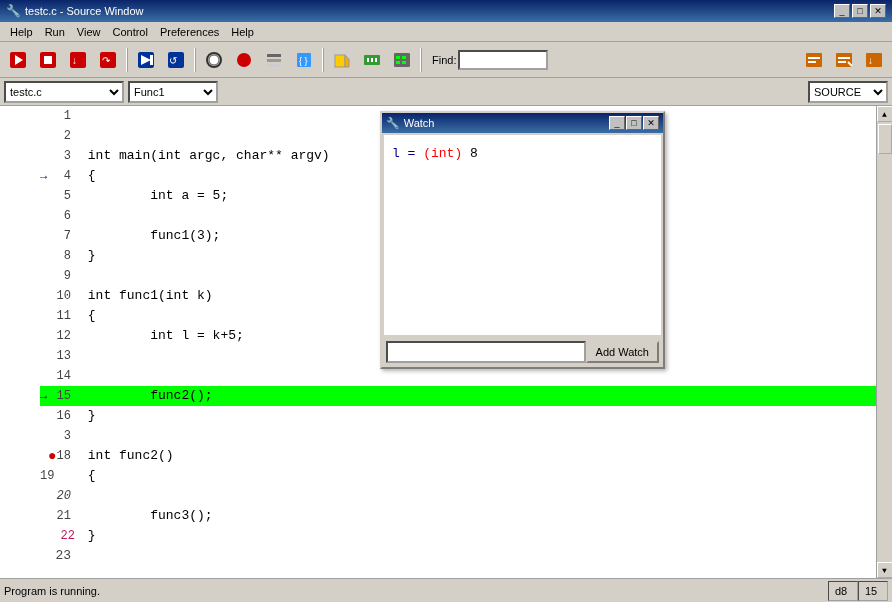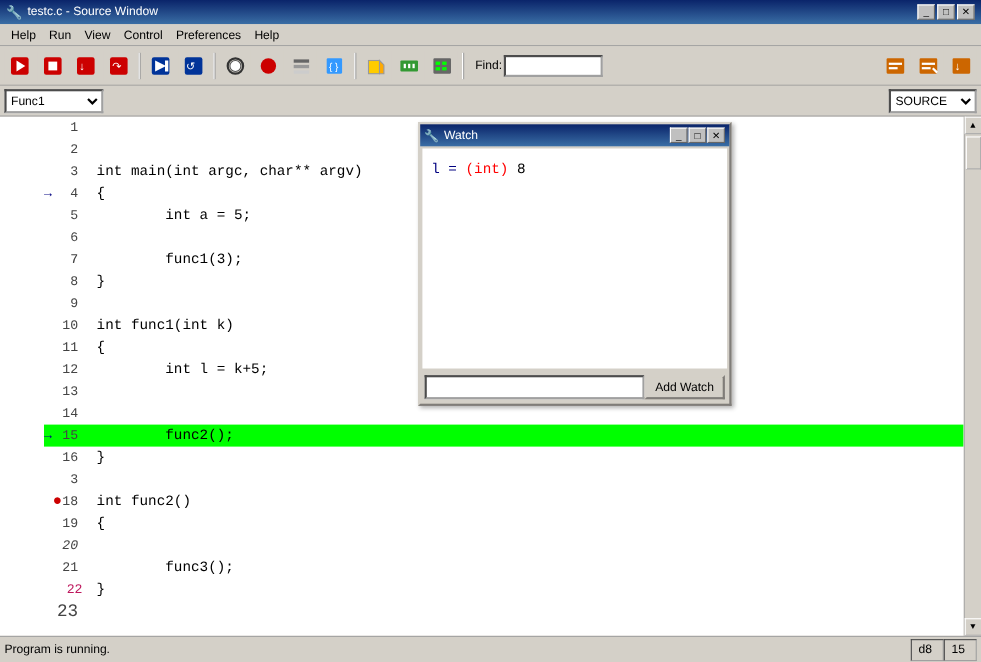--- a/index.html
+++ b/index.html
@@ -403,20 +403,23 @@
     <button class="toolbar-btn">
       <svg width="20" height="20" viewBox="0 0 20 20">
           <rect x="2" y="3" width="16" height="14" fill="#cc6600" rx="1"></rect>
           <text x="4" y="14" font-size="10" fill="white">↓</text>
         </svg>
     </button>
   </div>
 </div>
 
 <div class="source-toolbar">
+  <select class="file-select">
+    <option>testc.c</option>
+  </select>
   <select class="func-select">
     <option>Func1</option>
   </select>
   <div style="flex:1"></div>
   <select class="source-type-select">
     <option>SOURCE</option>
   </select>
 </div>
 
 <div class="main-content">
@@ -434,25 +437,25 @@
         <div class="code-line" style="position: relative; padding-left: 40px;"><span class="line-num" style="position: absolute; left: 0px; width: 35px; text-align: right; padding-right: 4px; color: rgb(68, 68, 68); font-size: 12px;">9</span><span class="line-content"></span></div>
         <div class="code-line" style="position: relative; padding-left: 40px;"><span class="line-num" style="position: absolute; left: 0px; width: 35px; text-align: right; padding-right: 4px; color: rgb(68, 68, 68); font-size: 12px;">10</span><span class="line-content"> int func1(int k)</span></div>
         <div class="code-line" style="position: relative; padding-left: 40px;"><span class="line-num" style="position: absolute; left: 0px; width: 35px; text-align: right; padding-right: 4px; color: #404040; font-size: 12px;">11</span><span class="line-content"> {</span></div>
         <div class="code-line" style="position: relative; padding-left: 40px;"><span class="line-num" style="position: absolute; left: 0px; width: 35px; text-align: right; padding-right: 4px; color: rgb(68, 68, 68); font-size: 12px;">12</span><span class="line-content">         int l = k+5;</span></div>
         <div class="code-line" style="position: relative; padding-left: 40px;"><span class="line-num" style="position: absolute; left: 0px; width: 35px; text-align: right; padding-right: 4px; color: rgb(68, 68, 68); font-size: 12px;">13</span><span class="line-content"></span></div>
         <div class="code-line" style="position: relative; padding-left: 40px;"><span class="line-num" style="position: absolute; left: 0px; width: 35px; text-align: right; padding-right: 4px; color: rgb(68, 68, 68); font-size: 12px;">14</span><span class="line-content"></span></div>
         <div class="code-line line-highlight" style="position: relative; padding-left: 40px;"><span style="position: absolute; left: 0px; color: rgb(0, 0, 128); font-weight: bold; font-size: 12px;">→</span><span class="line-num" style="position: absolute; left: 0px; width: 35px; text-align: right; padding-right: 4px; color: rgb(68, 68, 68); font-size: 12px;">15</span><span class="line-content">         func2();</span></div>
         <div class="code-line" style="position: relative; padding-left: 40px;"><span class="line-num" style="position: absolute; left: 0px; width: 35px; text-align: right; padding-right: 4px; color: rgb(68, 68, 68); font-size: 12px;">16</span><span class="line-content"> }</span></div>
         <div class="code-line" style="position: relative; padding-left: 40px;"><span class="line-num" style="position: absolute; left: 0px; width: 35px; text-align: right; padding-right: 4px; color: rgb(68, 68, 68); font-size: 12px;">3</span><span class="line-content"></span></div>
         <div class="code-line" style="position: relative; padding-left: 40px;"><span style="position: absolute; left: 8px; color: rgb(204, 0, 0); font-size: 14px; line-height: 20px;">●</span><span class="line-num" style="position: absolute; left: 0px; width: 35px; text-align: right; padding-right: 4px; color: rgb(68, 68, 68); font-size: 12px;">18</span><span class="line-content"> int func2()</span></div>
-        <div class="code-line" style="position: relative; padding-left: 40px;"><span class="line-num" style="position: absolute; left: 0px; width: 35px; text-align: right; padding-right: 4px; color: rgb(68, 68, 68); font-size: 12px;">19</span><span class="line-content"> {</span></div>
+        <div class="code-line" style="position: relative; padding-left: 40px;"><span class="line-num" style="position: absolute; left: 0px; width: 35px; text-align: left; padding-right: 4px; color: rgb(68, 68, 68); font-size: 12px;">19</span><span class="line-content"> {</span></div>
         <div class="code-line" style="position: relative; padding-left: 40px;"><span class="line-num" style="position: absolute; left: 0px; width: 35px; text-align: right; padding-right: 4px; color: rgb(68, 68, 68); font-size: 12px; font-style: italic;">20</span><span class="line-content"></span></div>
         <div class="code-line" style="position: relative; padding-left: 40px;"><span class="line-num" style="position: absolute; left: 0px; width: 35px; text-align: right; padding-right: 4px; color: rgb(68, 68, 68); font-size: 12px;">21</span><span class="line-content">         func3();</span></div>
         <div class="code-line" style="position: relative; padding-left: 40px;"><span class="line-num" style="position: absolute; left: 4px; width: 35px; text-align: right; padding-right: 4px; color: #be185d; font-size: 12px;">22</span><span class="line-content"> }</span></div>
-        <div class="code-line" style="position: relative; padding-left: 40px;"><span class="line-num" style="position: absolute; left: 0px; width: 35px; text-align: right; padding-right: 4px; color: rgb(68, 68, 68); font-size: 16px;">23</span><span class="line-content"></span></div>
+        <div class="code-line" style="position: relative; padding-left: 40px;"><span class="line-num" style="position: absolute; left: 0px; width: 35px; text-align: right; padding-right: 4px; color: rgb(68, 68, 68); font-size: 13px;">23</span><span class="line-content"></span></div>
       </div>
   </div>
   <div class="scrollbar-v">
     <div class="scroll-arrow">▲</div>
     <div class="scroll-thumb"></div>
     <div style="flex:1"></div>
     <div class="scroll-arrow">▼</div>
   </div>
 
   <div class="watch-window">

